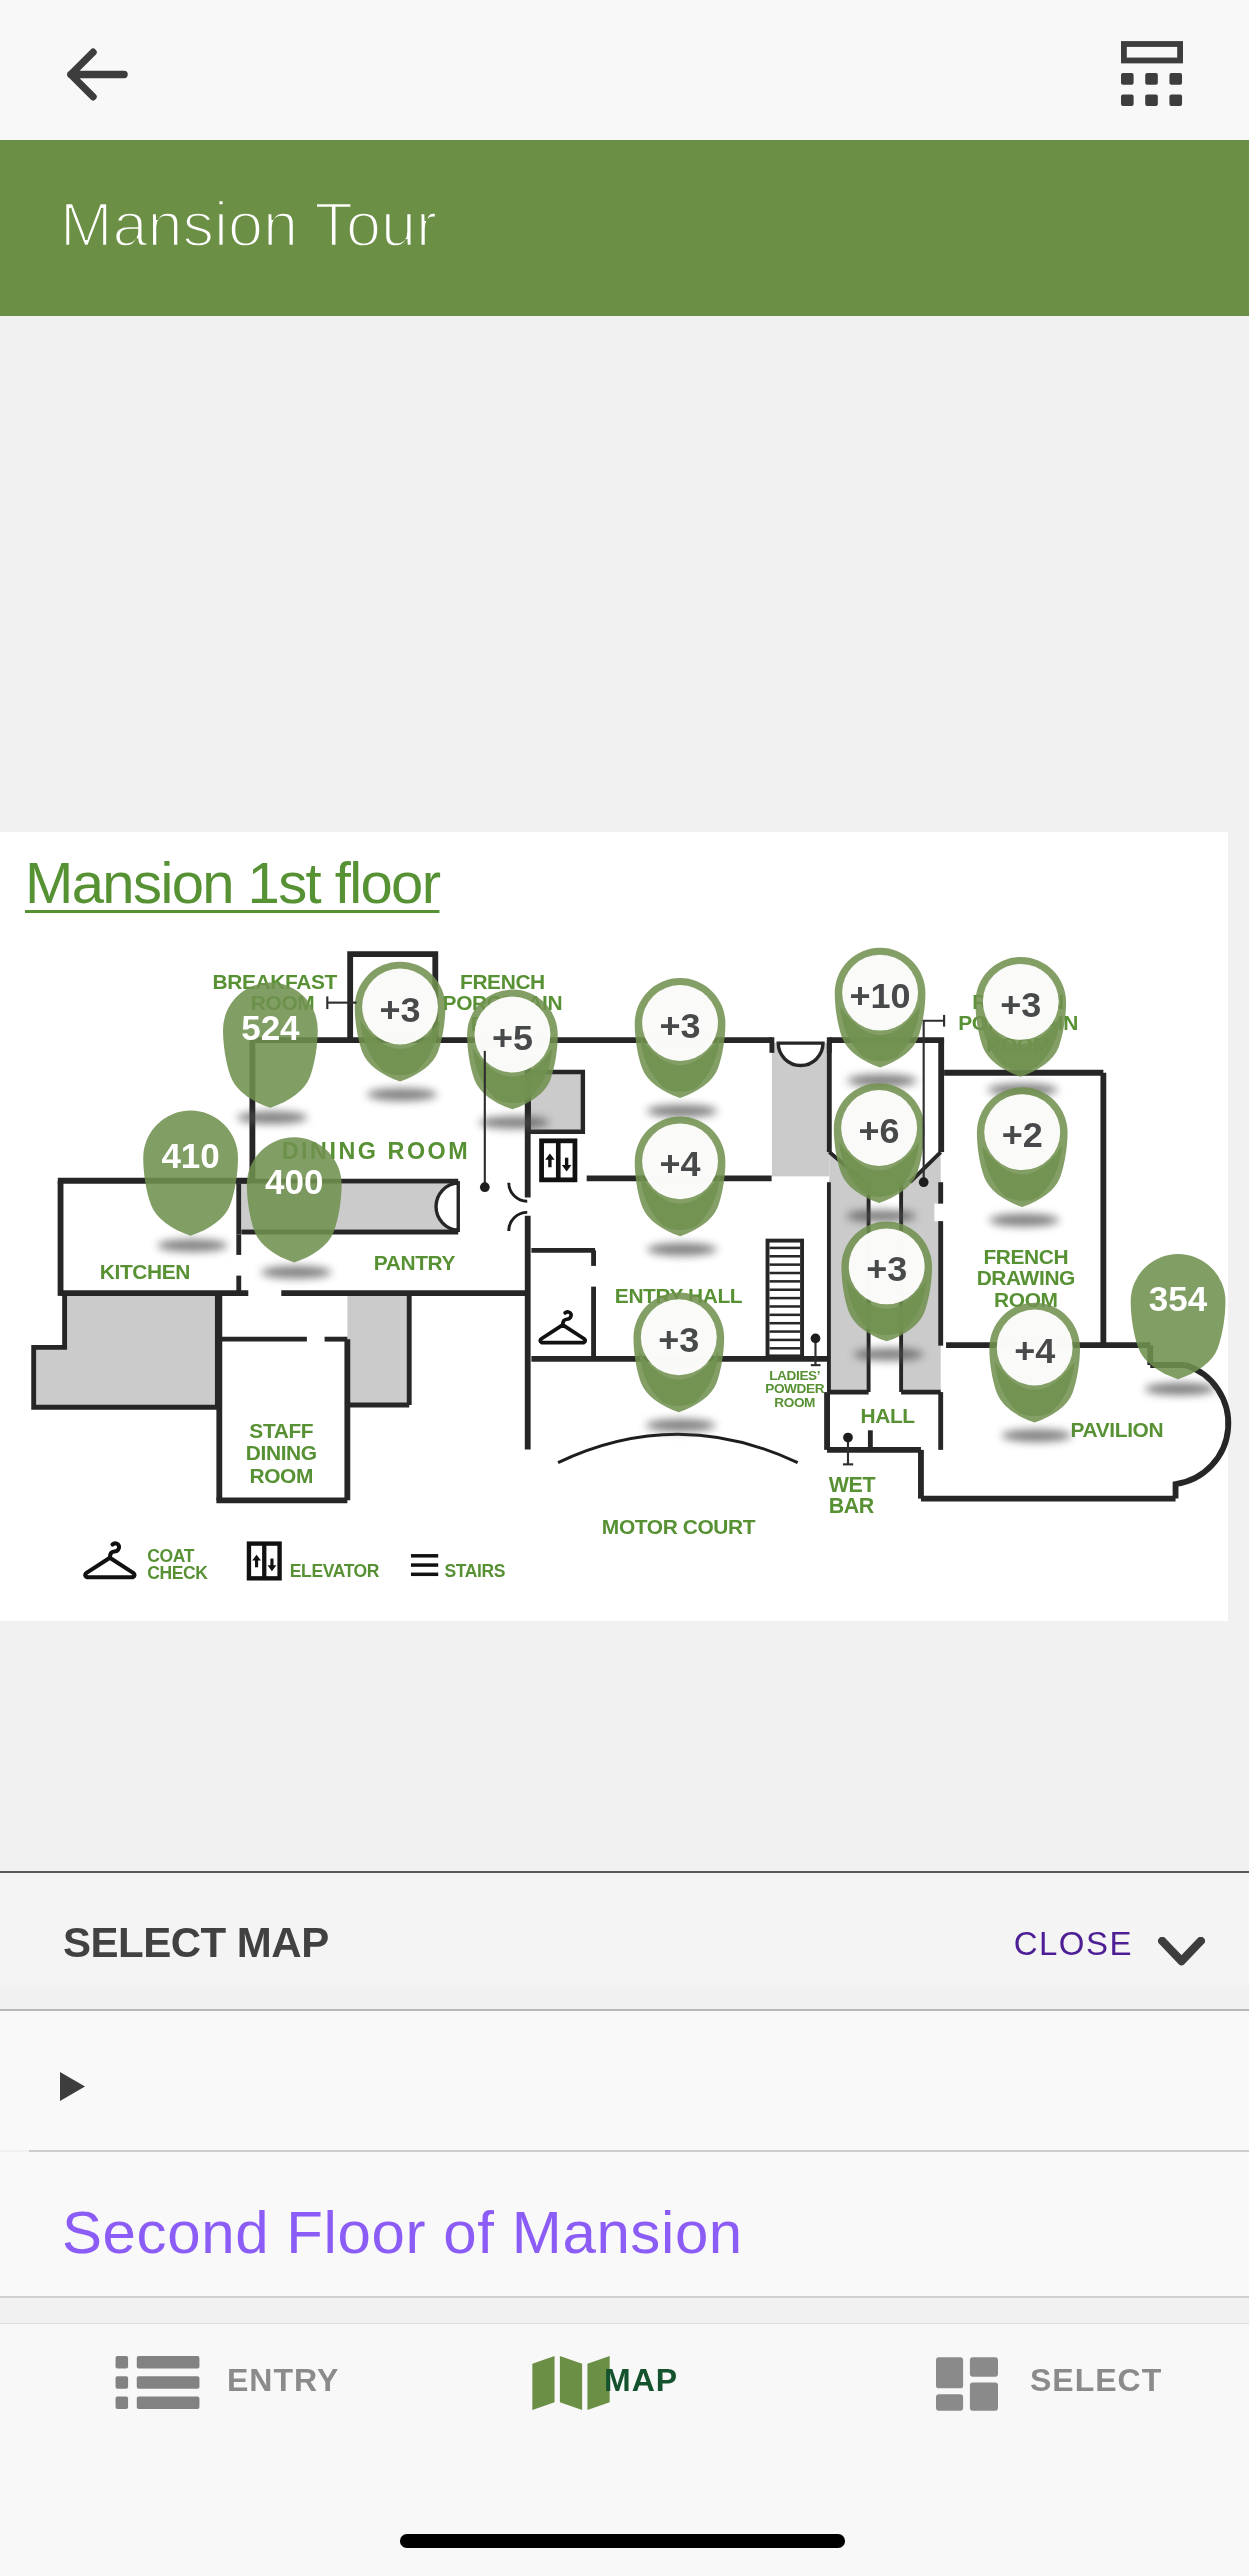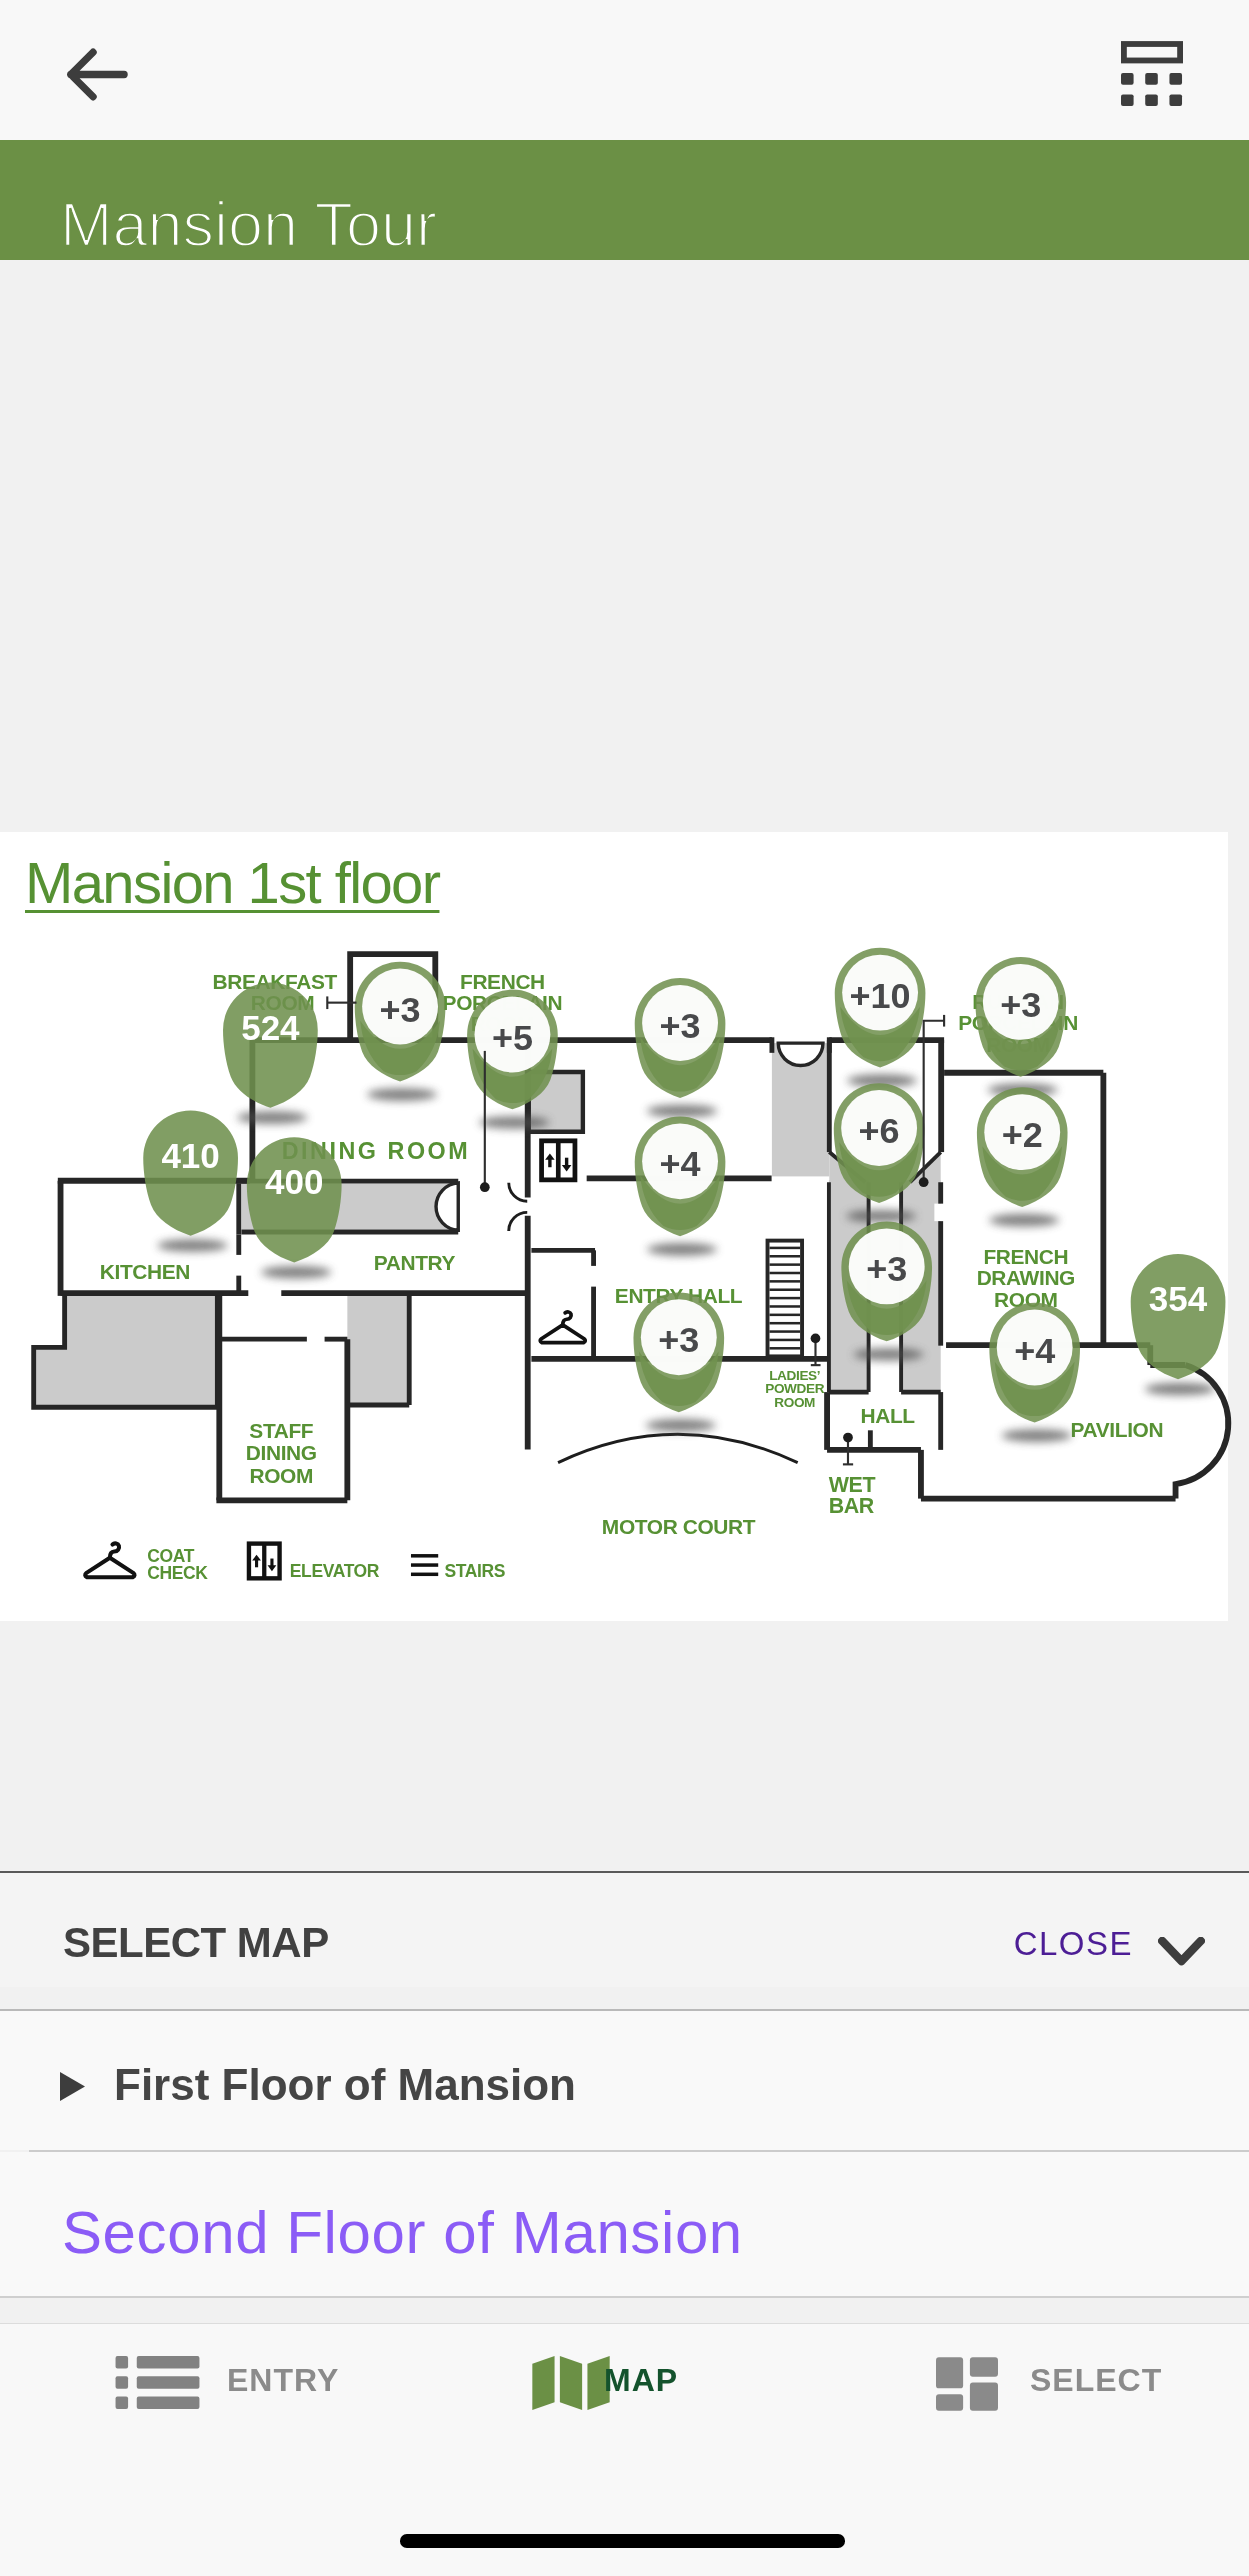--- a/index.html
+++ b/index.html
@@ -3,21 +3,21 @@
 <meta charset="utf-8">
 <style>
   html,body{margin:0;padding:0;}
   body{width:1250px;height:2576px;position:relative;background:#f1f1f1;
        font-family:"Liberation Sans", sans-serif;overflow:hidden;}
   .abs{position:absolute;}
 
   
   #topbar{left:0;top:0;width:1250px;height:140px;background:#f8f8f8;}
   
-  #ghead{left:0;top:140px;width:1250px;height:120px;background:#6b9045;}
+  #ghead{left:0;top:140px;width:1250px;height:176px;background:#6b9045;}
   #ghead .title{position:absolute;left:60px;top:48px;color:#fff;font-size:63px;
      font-weight:400;letter-spacing:0px;-webkit-text-stroke:2.3px #6b9045;}
 
   
   #panel{left:0;top:832px;width:1228px;height:789px;background:#ffffff;}
   #mtitle{position:absolute;left:25px;top:16.5px;color:#569133;font-size:58px;
      text-decoration:underline;text-decoration-thickness:2.9px;text-underline-offset:6.8px;
      letter-spacing:-1.6px;}
 
   
@@ -341,21 +341,20 @@
     <div class="close">CLOSE</div>
     <svg class="abs" style="right:45px;top:64px" width="47" height="29" viewBox="0 0 48 30">
       <path d="M4 4 L24 25 L44 4" fill="none" stroke="#3d3d3d" stroke-width="8.5" stroke-linecap="round" stroke-linejoin="round"></path>
     </svg>
   </div>
   <div class="abs" id="div1"></div>
   <div class="abs" id="row1">
     <svg class="abs" style="left:60px;top:61px" width="25" height="29" viewBox="0 0 26 30">
       <path d="M0 0 L26 15 L0 30 Z" fill="#3d3d3d"></path>
     </svg>
-    <div class="lab">First Floor of Mansion</div>
   </div>
   <div class="abs" id="div2"></div>
   <div class="abs" id="row2">
     <div class="lab">Second Floor of Mansion</div>
   </div>
   <div class="abs" id="div3"></div>
 
   <div class="abs" id="nav">
     <svg class="abs" style="left:115px;top:32px" width="85" height="54" viewBox="0 0 87 56">
       <g fill="#828282">

